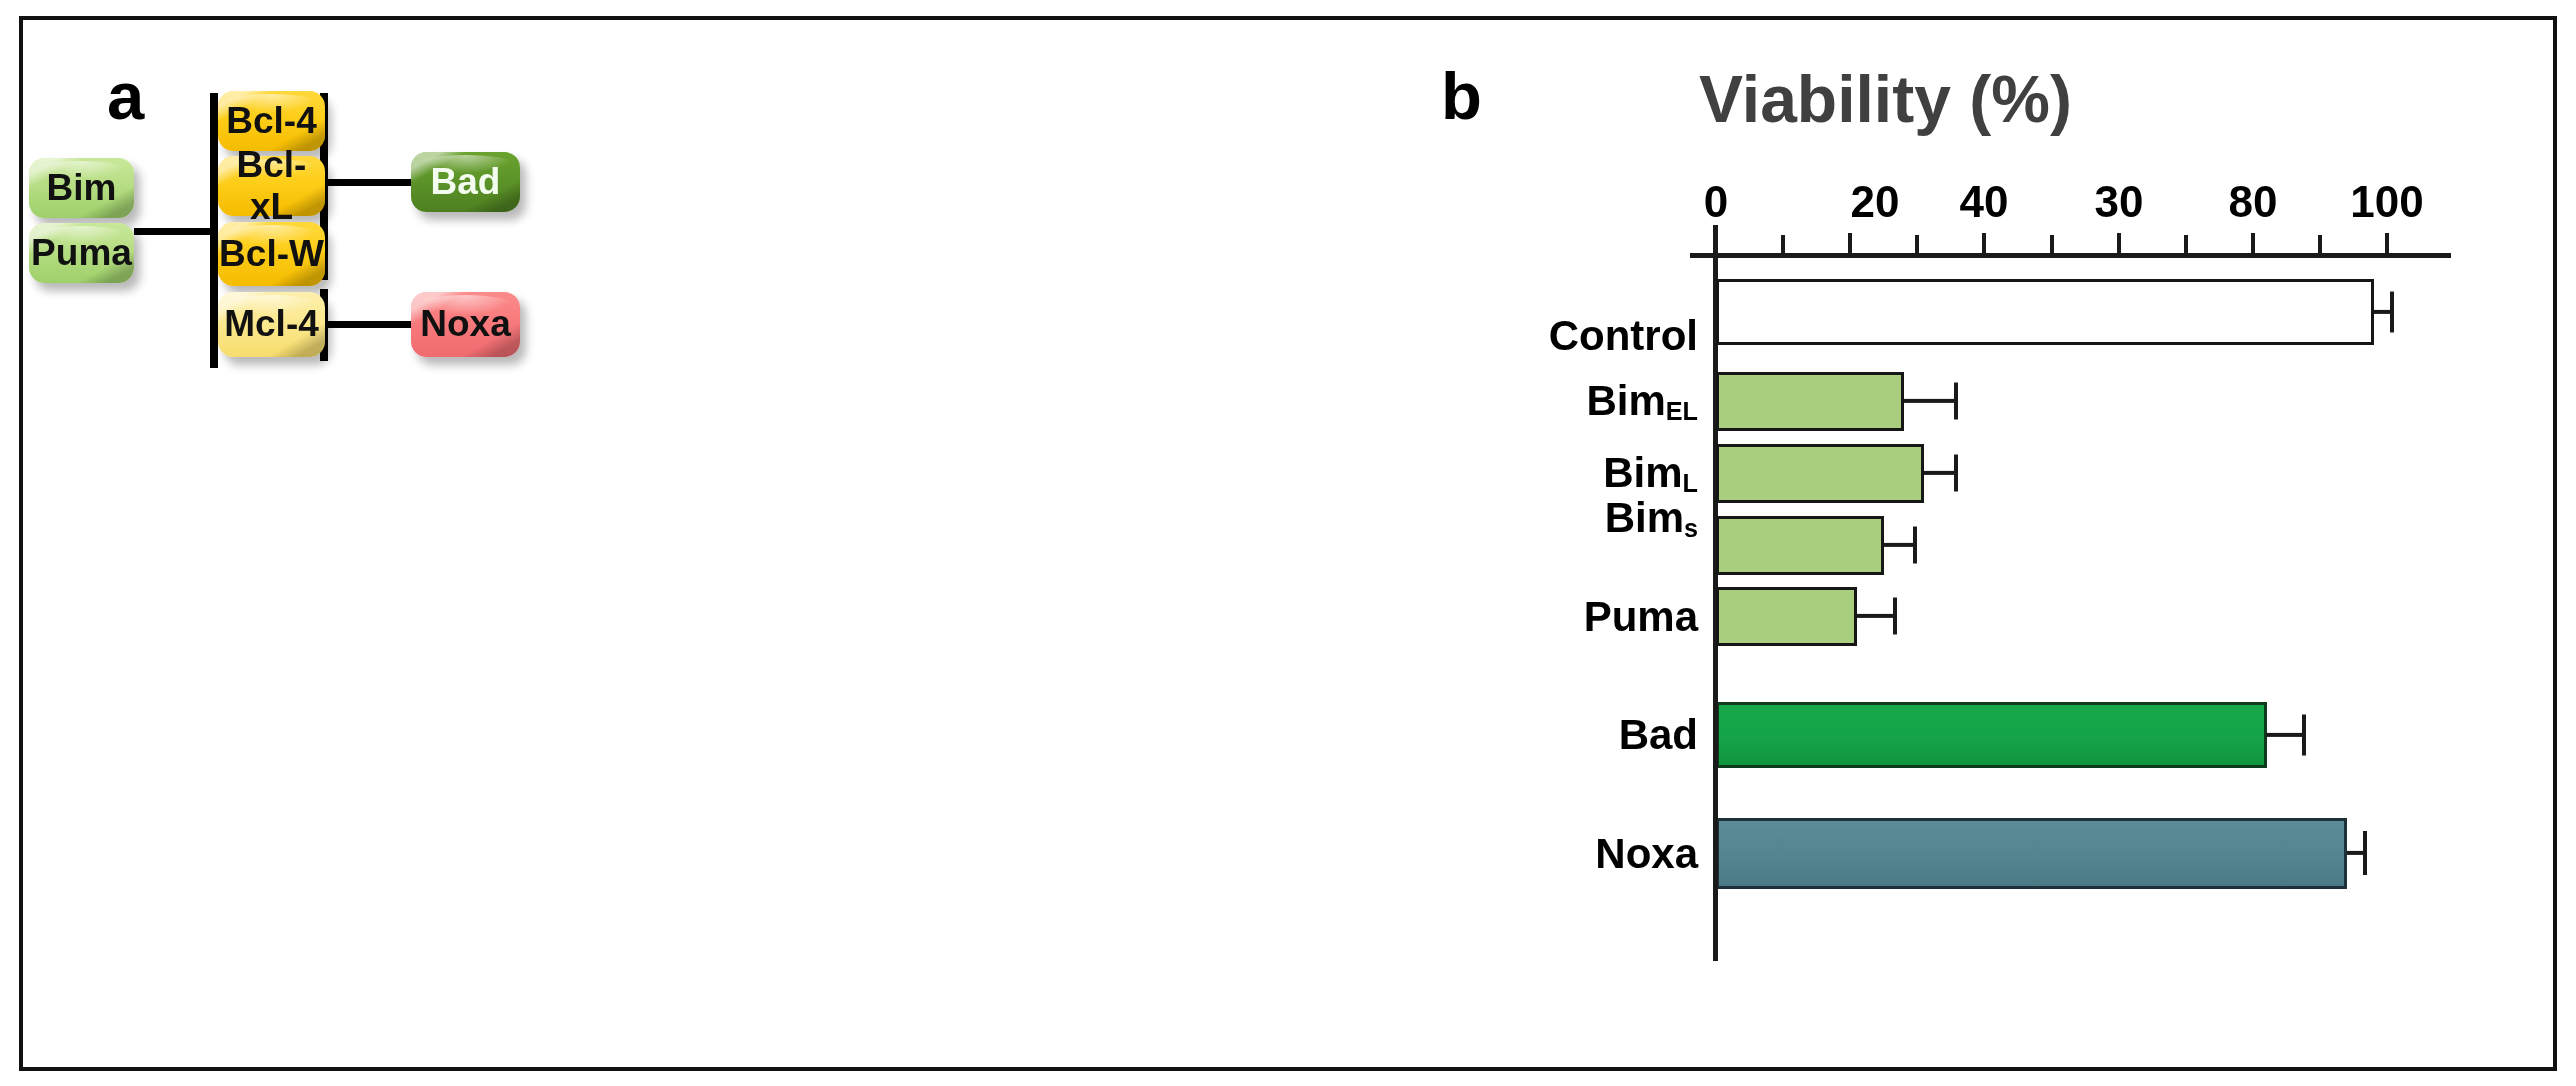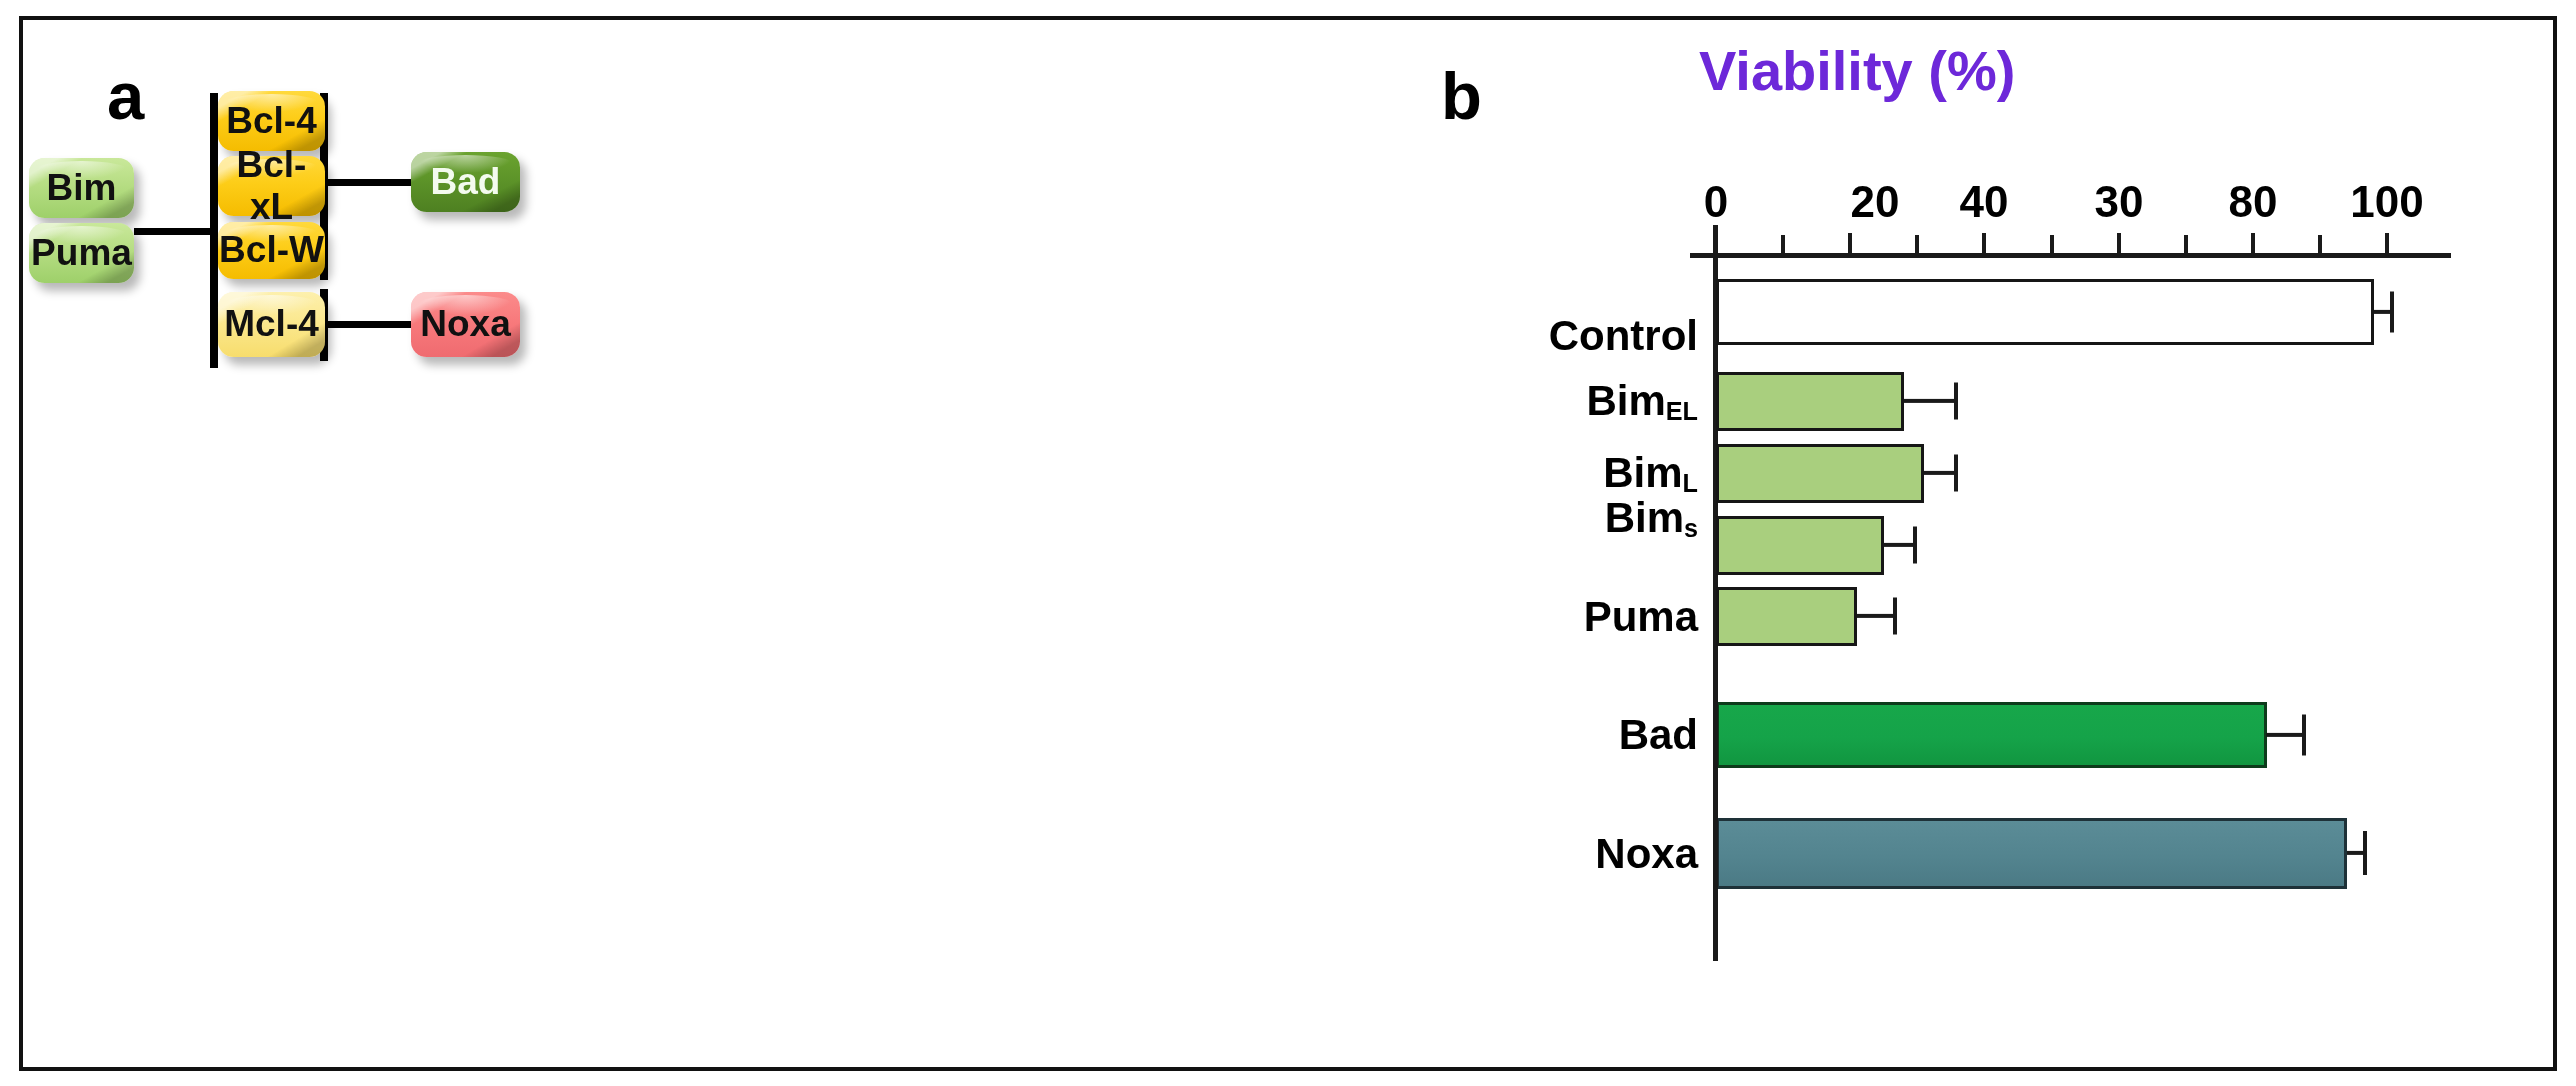--- a/index.html
+++ b/index.html
@@ -46,22 +46,23 @@
   .n-yellow {background:linear-gradient(to bottom,#ffd93c 0%,#fdcd18 45%,#f5bc00 100%);}
   .n-cream  {background:linear-gradient(to bottom,#fdf0ad 0%,#fbe88f 45%,#f7dd6d 100%);}
   .n-dgreen {background:linear-gradient(to bottom,#6ba32f 0%,#5d9429 45%,#4e8021 100%);color:#f4fbef;}
   .n-salmon {background:linear-gradient(to bottom,#fb8b8b 0%,#f87a7c 45%,#ef6b70 100%);}
 
   .conn{position:absolute;background:#000;}
 
   
   #chart{position:absolute;}
   #chart-title{
-    position:absolute;font-weight:bold;font-size:56px;color:#6d28d9;
+    position:absolute;font-weight:bold;font-size:66px;color:#404040;
     white-space:nowrap;
+    margin-top:23px;
   }
   .tick-label{
     position:absolute;font-weight:bold;font-size:44px;color:#000;
     transform:translateX(-50%);white-space:nowrap;
   }
   .cat-label{
     position:absolute;font-weight:bold;font-size:42px;color:#000;
     white-space:nowrap;text-align:right;transform:translateY(-50%);
   }
   .cat-label sub{font-size:.6em;vertical-align:baseline;position:relative;top:.22em;}
@@ -105,21 +106,21 @@
       <div class="node n-green" style="left:6px;top:203px;width:105px;height:60px;">
         <span>Puma</span>
       </div>
 
       <div class="node n-yellow" style="left:195px;top:71px;width:107px;height:60px;">
         <span>Bcl-4</span>
       </div>
       <div class="node n-yellow" style="left:195px;top:136px;width:107px;height:60px;">
         <span>Bcl-xL</span>
       </div>
-      <div class="node n-yellow" style="left:195px;top:202px;width:107px;height:57px;">
+      <div class="node n-yellow" style="left:195px;top:202px;width:107px;height:64px;">
         <span>Bcl-W</span>
       </div>
       <div class="node n-cream" style="left:195px;top:272px;width:107px;height:65px;">
         <span>Mcl-4</span>
       </div>
 
       <div class="node n-dgreen" style="left:388px;top:132px;width:109px;height:60px;">
         <span>Bad</span>
       </div>
       <div class="node n-salmon" style="left:388px;top:272px;width:109px;height:65px;">

